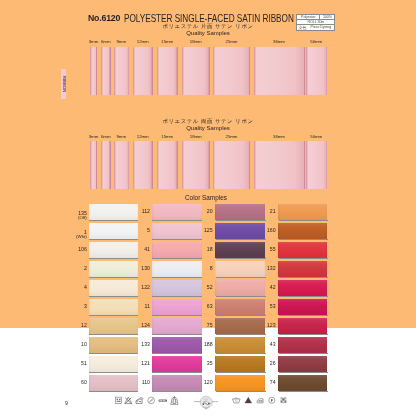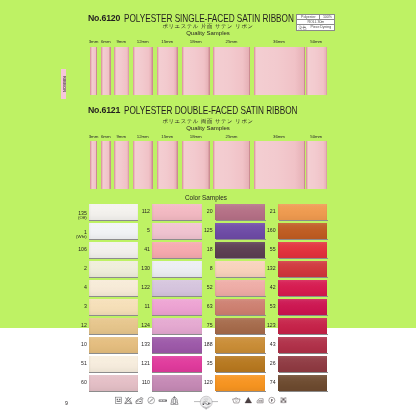--- a/index.html
+++ b/index.html
@@ -1,18 +1,18 @@
 <!DOCTYPE html>
 <html><head>
 <meta charset="utf-8">
 <title>Ribbon Catalog</title>
 <style>
 html,body{margin:0;padding:0;background:#ffffff;}
 body{width:416px;height:416px;font-family:"Liberation Sans",sans-serif;overflow:hidden;-webkit-font-smoothing:antialiased;}
-.page{position:relative;width:416px;height:328px;background:#bef264;}
+.page{position:relative;width:416px;height:328px;background:#fdba74;}
 
 
 .sec-title{position:absolute;white-space:nowrap;color:#231f20;line-height:9.4px;height:12px;width:220px;}
 .sec-no{position:absolute;left:0;top:0;font-size:9.3px;font-weight:bold;letter-spacing:-0.2px;
         transform:scaleX(0.94);transform-origin:left top;}
 .sec-name{position:absolute;left:35.5px;top:0px;font-size:10.4px;font-weight:normal;letter-spacing:-0.05px;
           transform:scaleX(0.792);transform-origin:left top;}
 .sec-jp{position:absolute;white-space:nowrap;font-size:5.4px;color:#231f20;line-height:6px;
         font-family:"DejaVu Sans",sans-serif;letter-spacing:0.52px;}
 .sec-qs{position:absolute;white-space:nowrap;font-size:6px;color:#231f20;line-height:6px;}
@@ -93,24 +93,20 @@
       <div class="ribbon" style="left: 182px; width: 27.5px; background: linear-gradient(90deg, rgba(198, 105, 114, 0.42) 0px, rgba(198, 105, 114, 0.42) 0.7px, rgba(255, 255, 255, 0.22) 2px, rgba(255, 255, 255, 0.16) 12.375px, rgba(255, 255, 255, 0.03) 22px, rgba(178, 96, 104, 0.16) 26.2px, rgba(168, 88, 96, 0.5) 26.9px, rgba(168, 88, 96, 0.5) 27.5px), rgb(240, 192, 197);"></div>
       <div class="ribbon" style="left: 213px; width: 37px; background: linear-gradient(90deg, rgba(198, 105, 114, 0.42) 0px, rgba(198, 105, 114, 0.42) 0.7px, rgba(255, 255, 255, 0.22) 2px, rgba(255, 255, 255, 0.16) 16.65px, rgba(255, 255, 255, 0.03) 29.6px, rgba(178, 96, 104, 0.16) 35.7px, rgba(168, 88, 96, 0.5) 36.4px, rgba(168, 88, 96, 0.5) 37px), rgb(240, 192, 197);"></div>
       <div class="ribbon" style="left: 253.5px; width: 51px; background: linear-gradient(90deg, rgba(198, 105, 114, 0.42) 0px, rgba(198, 105, 114, 0.42) 0.7px, rgba(255, 255, 255, 0.22) 2px, rgba(255, 255, 255, 0.16) 22.95px, rgba(255, 255, 255, 0.03) 40.8px, rgba(178, 96, 104, 0.16) 49.7px, rgba(168, 88, 96, 0.5) 50.4px, rgba(168, 88, 96, 0.5) 51px), rgb(240, 192, 197);"></div>
       <div class="ribbon" style="left: 305.5px; width: 21.5px; background: linear-gradient(90deg, rgba(198, 105, 114, 0.42) 0px, rgba(198, 105, 114, 0.42) 0.7px, rgba(255, 255, 255, 0.22) 2px, rgba(255, 255, 255, 0.16) 9.675px, rgba(255, 255, 255, 0.03) 17.2px, rgba(178, 96, 104, 0.16) 20.2px, rgba(168, 88, 96, 0.5) 20.9px, rgba(168, 88, 96, 0.5) 21.5px), rgb(240, 192, 197);"></div>
     </div>
 
   <div class="sidetab" style="left:61.3px;top:68.8px;width:4.9px;height:30px;">
     <span>RIBBON</span>
   </div>
 
-  <div class="sec-title" style="left:88px;top:106.4px;">
-    <span class="sec-no">No.6121</span>
-    <span class="sec-name">POLYESTER DOUBLE-FACED SATIN RIBBON</span>
-  </div>
   <div class="sec-jp" style="left:0;right:0;top:117.7px;text-align:center;">ポリエステル 両面 サテン リボン</div>
   <div class="sec-qs" style="left:0;right:0;top:124.9px;text-align:center;">Quality Samples</div>
 
   <div id="sec2-widths">
       <div class="wlabel" style="left: 76px; width: 35px; top: 134.6px;">3mm</div>
       <div class="wlabel" style="left: 87px; width: 37.5px; top: 134.6px;">6mm</div>
       <div class="wlabel" style="left: 99.5px; width: 43.5px; top: 134.6px;">9mm</div>
       <div class="wlabel" style="left: 119px; width: 47.5px; top: 134.6px;">12mm</div>
       <div class="wlabel" style="left: 143px; width: 48.5px; top: 134.6px;">15mm</div>
       <div class="wlabel" style="left: 168px; width: 55.5px; top: 134.6px;">18mm</div>

